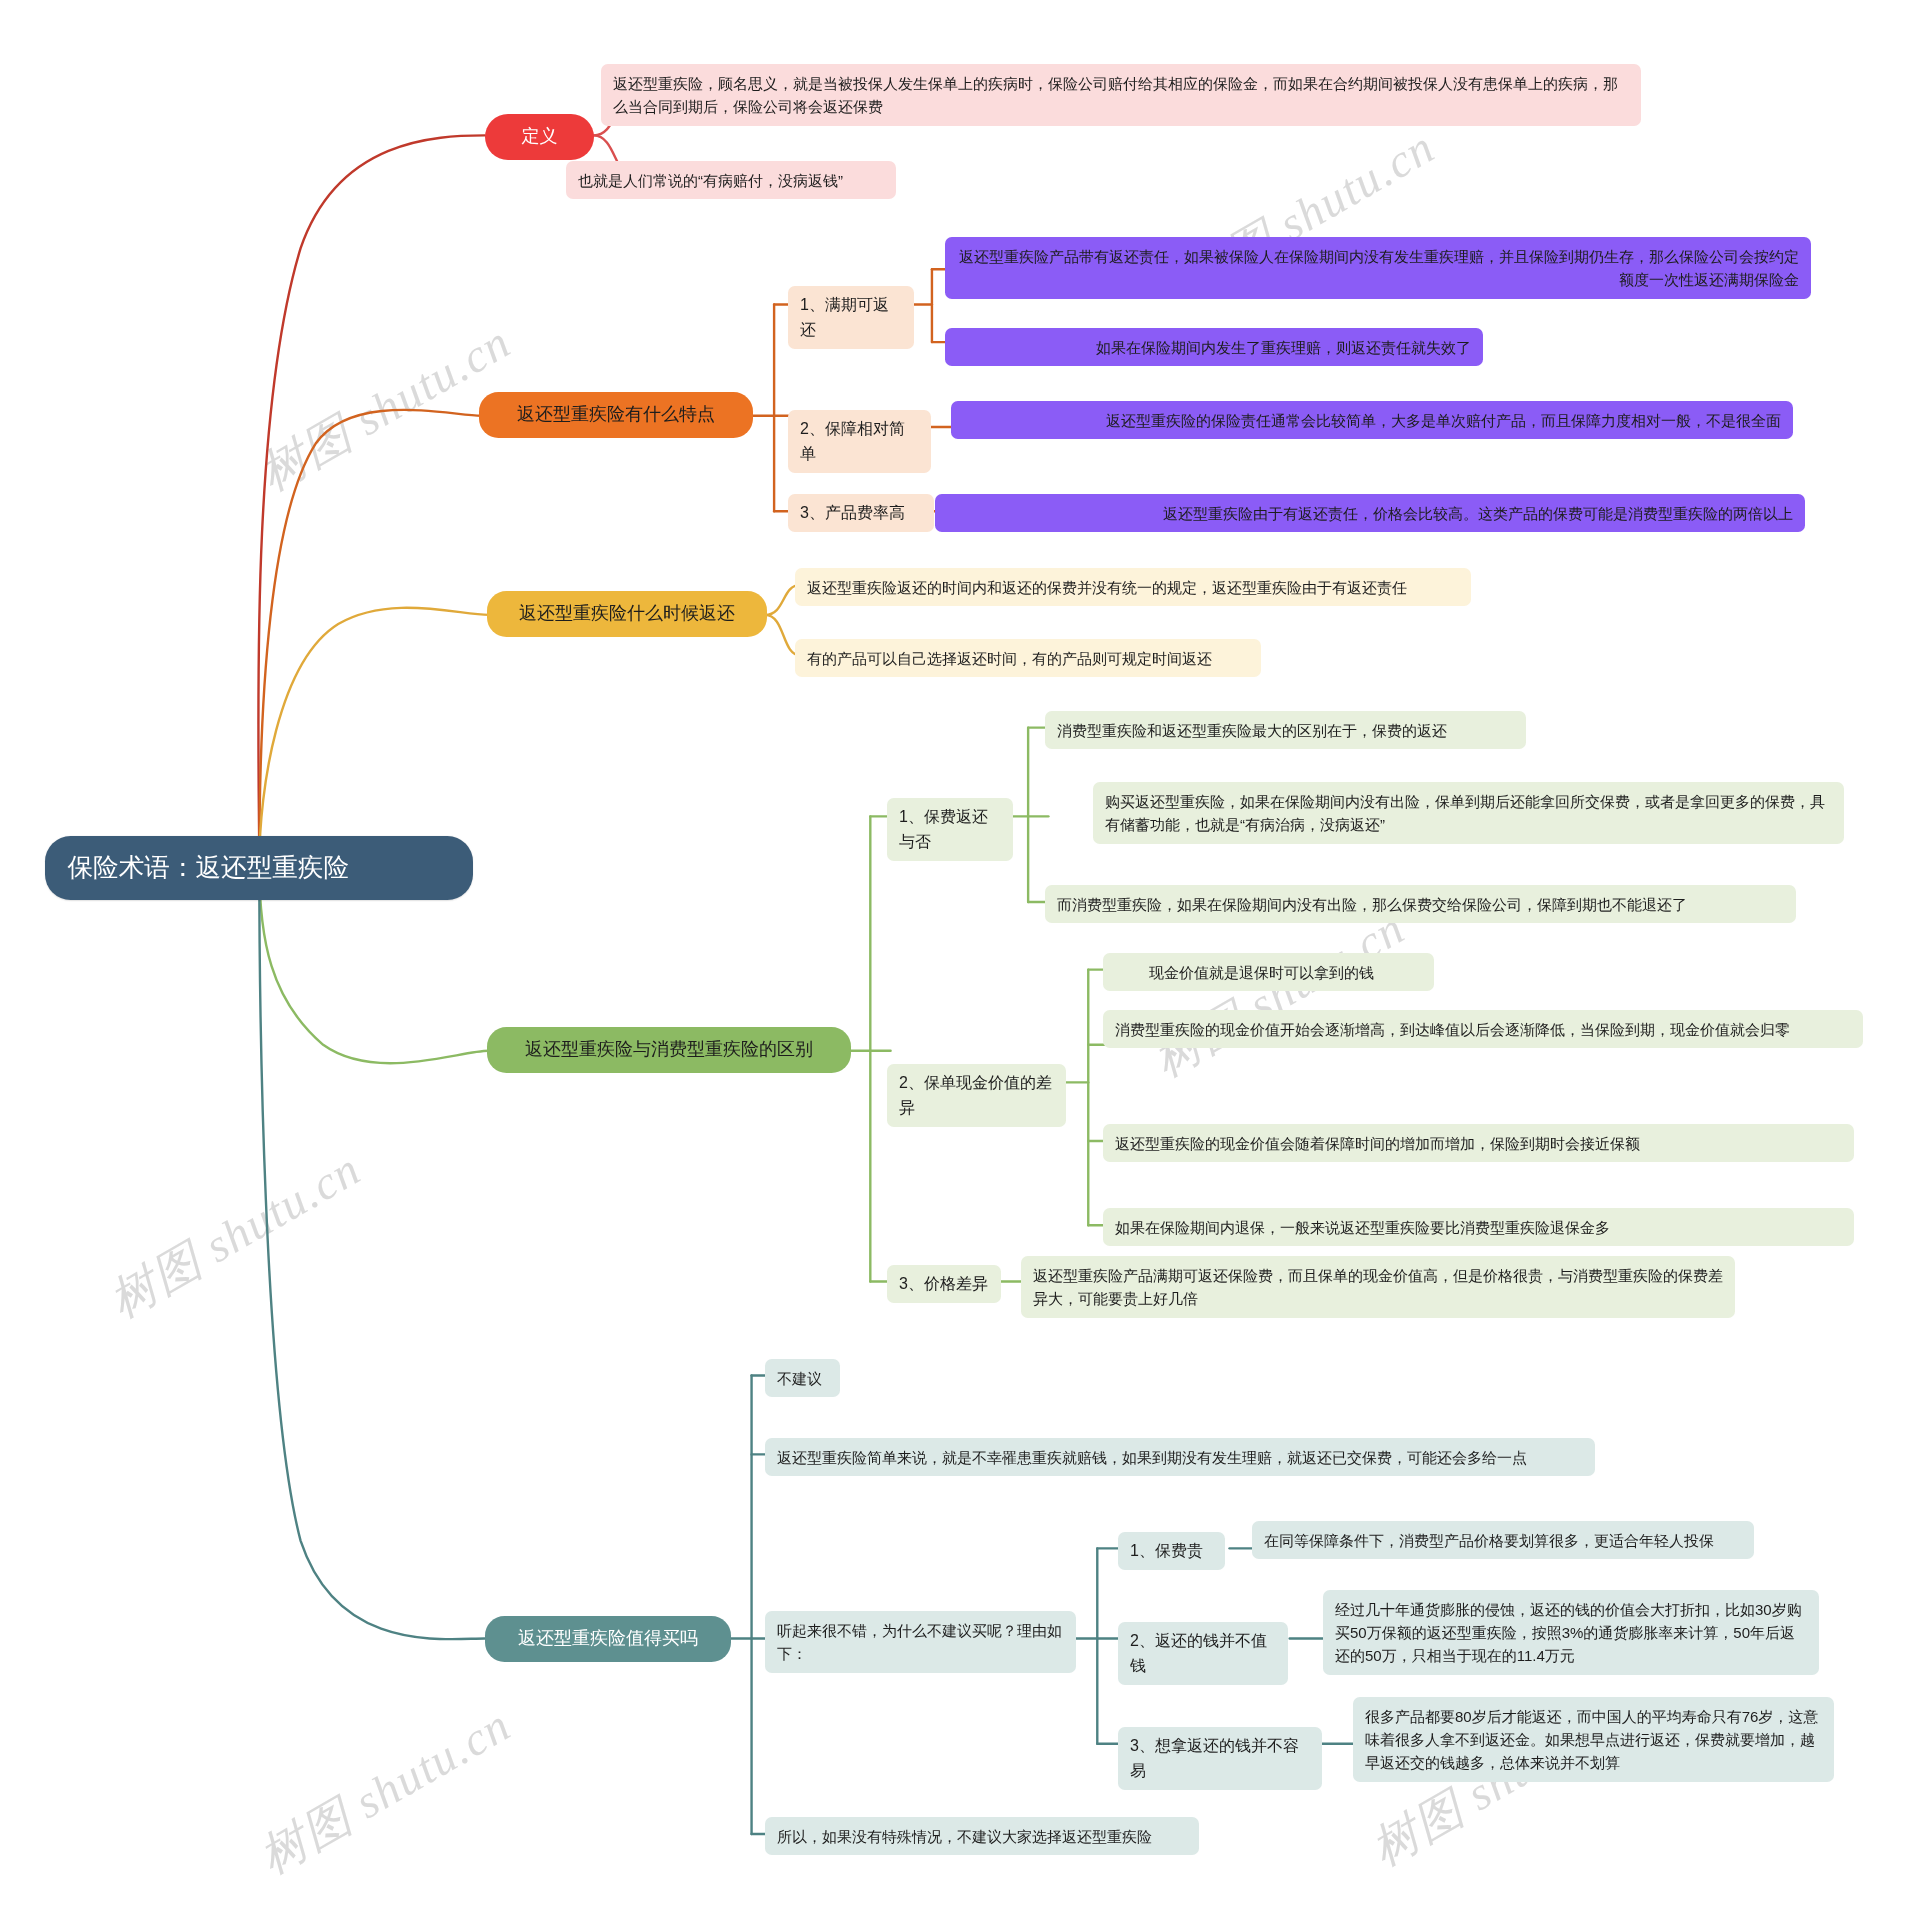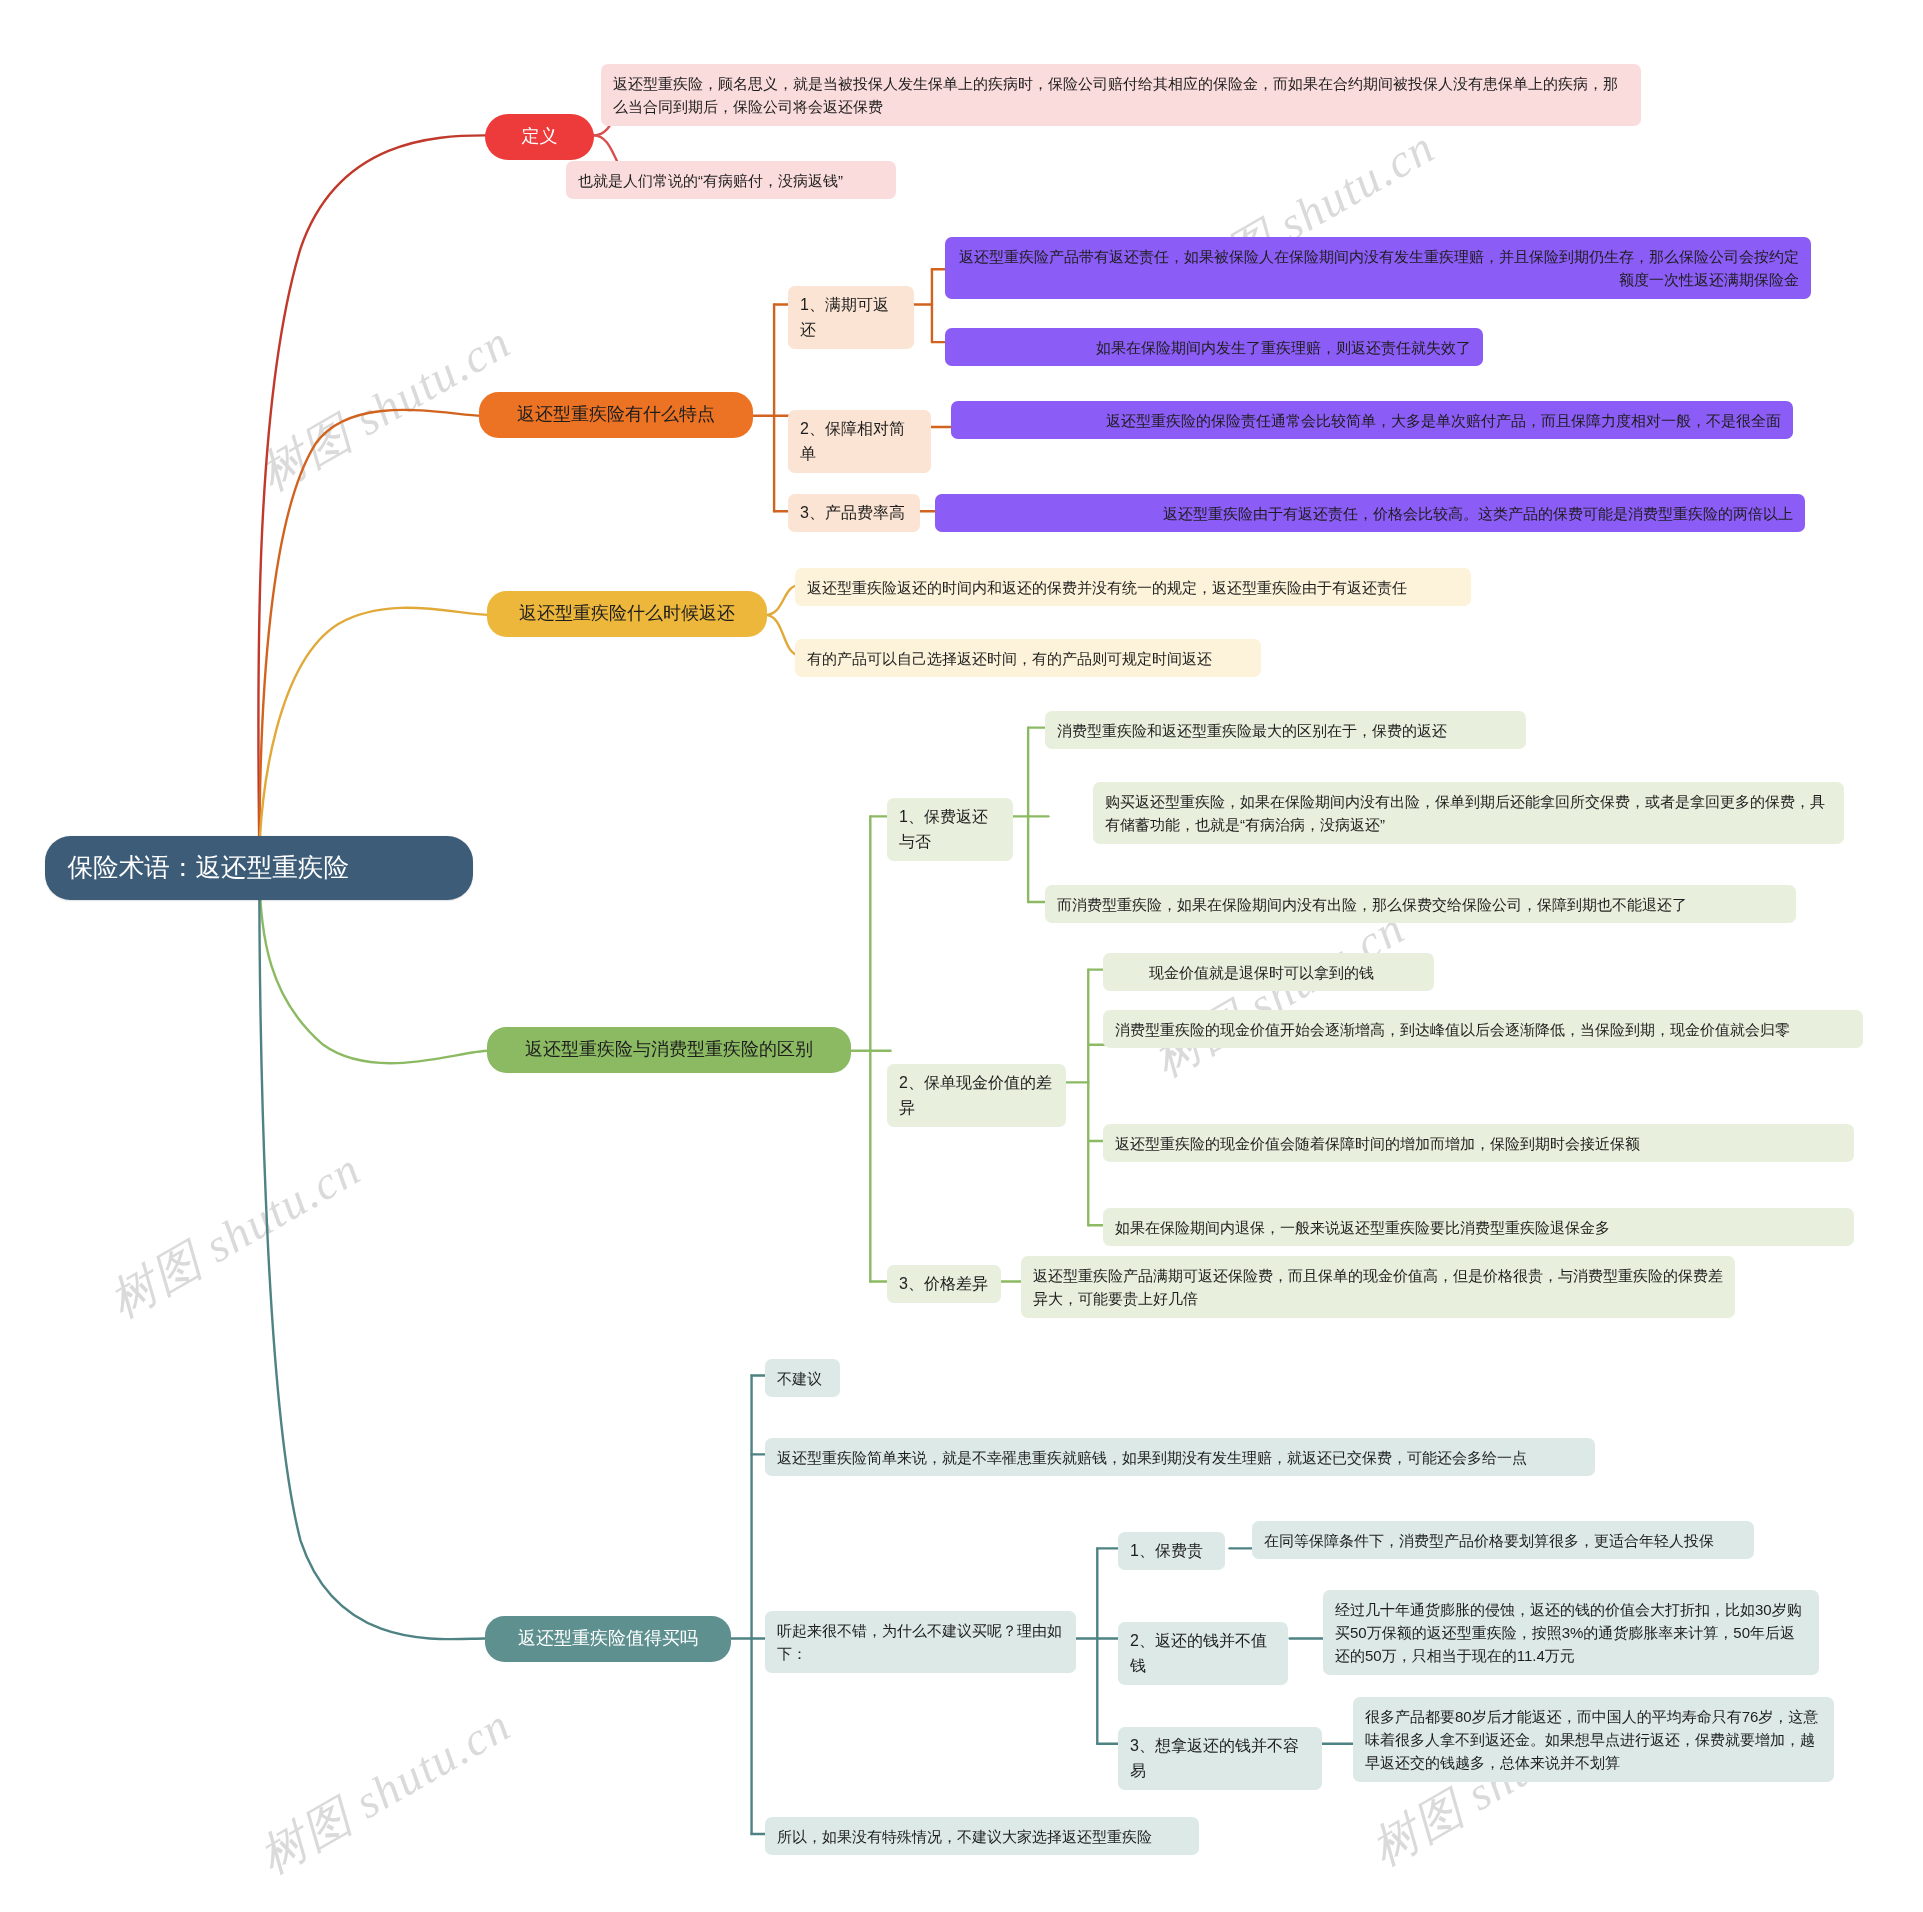--- a/index.html
+++ b/index.html
@@ -211,21 +211,21 @@
     <span>如果在保险期间内发生了重疾理赔，则返还责任就失效了</span>
   </div>
 
   <div class="node l2 orange" style="left:788px; top:410px; width:143px;">
     <span>2、保障相对简单</span>
   </div>
   <div class="node leaf orange" style="left:951px; top:401px; width:842px;">
     <span>返还型重疾险的保险责任通常会比较简单，大多是单次赔付产品，而且保障力度相对一般，不是很全面</span>
   </div>
 
-  <div class="node l2 orange" style="left:788px; top:494px; width:132px;">
+  <div class="node l2 orange" style="left:788px; top:494px; width:146px;">
     <span>3、产品费率高</span>
   </div>
   <div class="node leaf orange" style="left:935px; top:494px; width:870px;">
     <span>返还型重疾险由于有返还责任，价格会比较高。这类产品的保费可能是消费型重疾险的两倍以上</span>
   </div>
 
   <div class="node l1 yellow" style="left:487px; top:591px; width:280px;">
     <span>返还型重疾险什么时候返还</span>
   </div>
   <div class="node leaf yellow" style="left:795px; top:568px; width:676px;">

